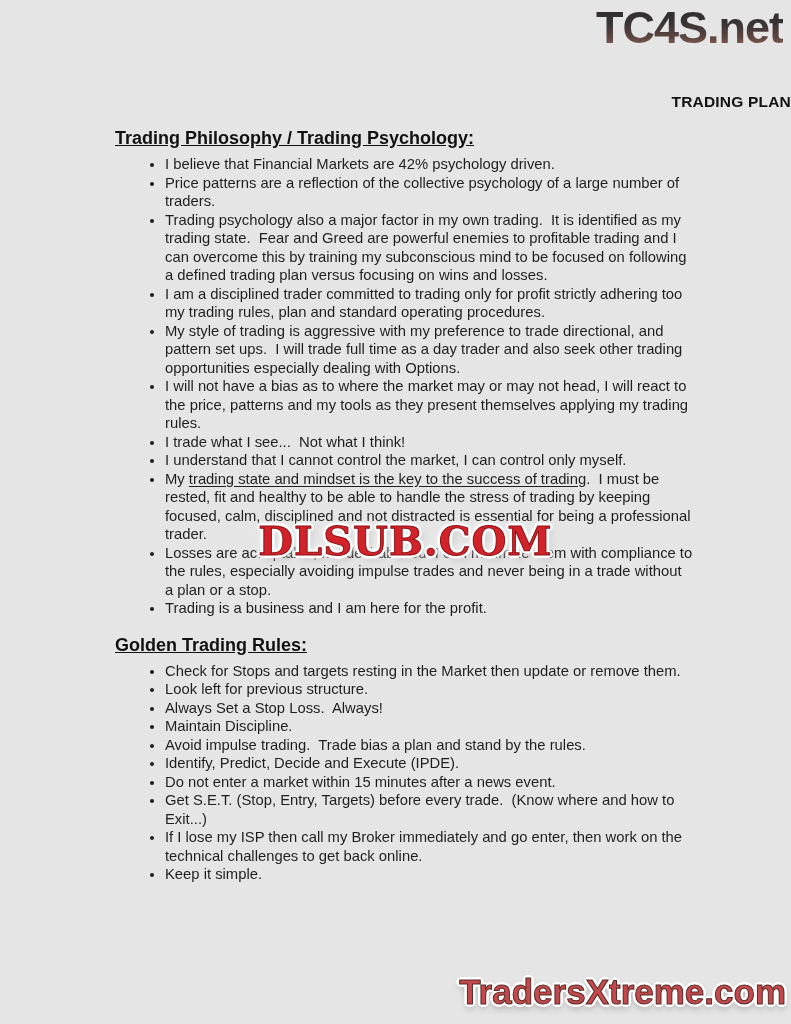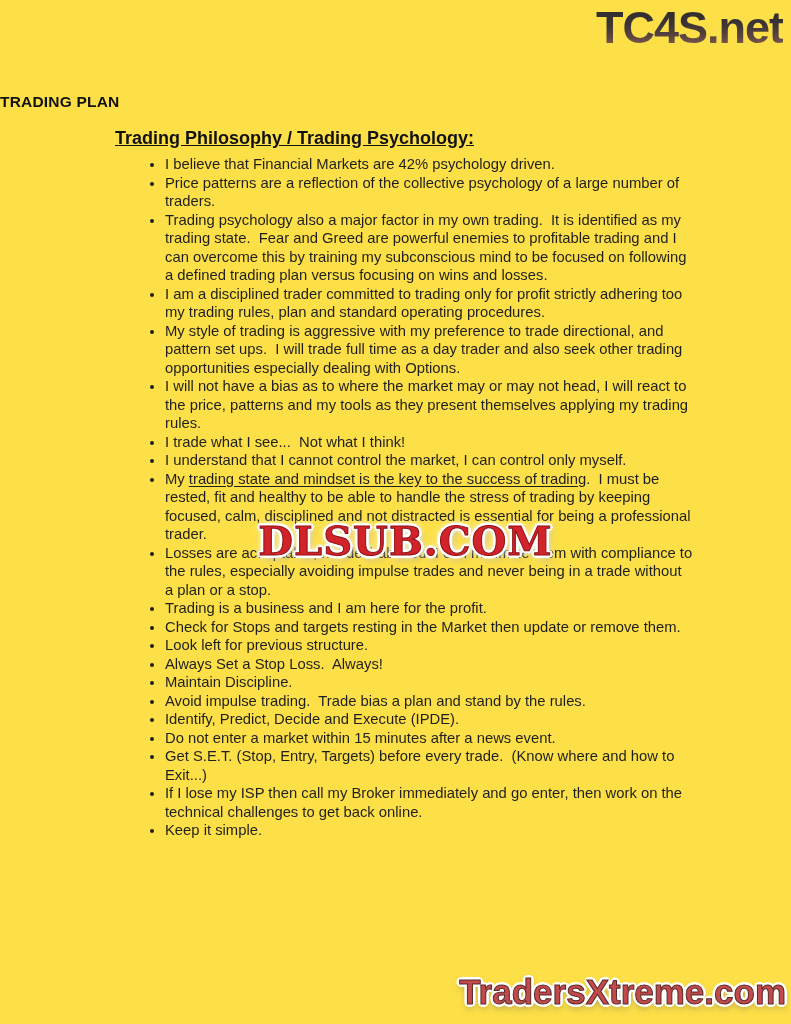--- a/index.html
+++ b/index.html
@@ -1,34 +1,34 @@
 <!DOCTYPE html>
 <html><head>
 <meta charset="utf-8">
 <style>
   html,body{margin:0;padding:0;background:#ffffff;}
   .sheet{
     position:relative;
     width:791px;height:1024px;
-    background:#fde047;
+    background:#e5e5e5;
     overflow:hidden;
     font-family:"Liberation Sans","DejaVu Sans",sans-serif;
     color:#1f1f1f;
   }
   
   .logo{
     position:absolute;top:2px;right:8px;
     font-size:45px;font-weight:bold;letter-spacing:-1px;
     background:linear-gradient(180deg,#2b2728 0%,#3a3435 42%,#5d4540 68%,#8c6356 88%,#9e7466 100%);
     -webkit-background-clip:text;background-clip:text;
     color:transparent;
   }
   .doc-title{
     position:absolute;top:93px;left:0;right:0;
-    text-align:left;
+    text-align:right;
     font-size:15.5px;font-weight:bold;color:#111;
     letter-spacing:.2px;
     margin:0;
   }
   .content{
     position:absolute;left:115px;top:128px;width:578px;
   }
   .content h2{
     margin:0 0 6px 0;
     font-size:18px;font-weight:bold;color:#111;
@@ -94,20 +94,21 @@
         <li>I am a disciplined trader committed to trading only for profit strictly adhering too my trading rules, plan and standard operating procedures.</li>
         <li>My style of trading is aggressive with my preference to trade directional, and pattern set ups.  I will trade full time as a day trader and also seek other trading opportunities especially dealing with Options.</li>
         <li>I will not have a bias as to where the market may or may not head, I will react to the price, patterns and my tools as they present themselves applying my trading rules.</li>
         <li>I trade what I see...  Not what I think!</li>
         <li>I understand that I cannot control the market, I can control only myself.</li>
         <li><span>My </span><span class="u">trading state and mindset is the key to the success of trading</span><span>.  I must be rested, fit and healthy to be able to handle the stress of trading by keeping focused, calm, disciplined and not distracted is essential for being a professional trader.</span></li>
         <li>Losses are acceptable, not desirable but I can minimize them with compliance to the rules, especially avoiding impulse trades and never being in a trade without a plan or a stop.</li>
         <li>Trading is a business and I am here for the profit.</li>
       </ul>
 
+    <h2 class="second">Golden Trading Rules:</h2>
     <ul>
         <li>Check for Stops and targets resting in the Market then update or remove them.</li>
         <li>Look left for previous structure.</li>
         <li>Always Set a Stop Loss.  Always!</li>
         <li>Maintain Discipline.</li>
         <li>Avoid impulse trading.  Trade bias a plan and stand by the rules.</li>
         <li>Identify, Predict, Decide and Execute (IPDE).</li>
         <li>Do not enter a market within 15 minutes after a news event.</li>
         <li>Get S.E.T. (Stop, Entry, Targets) before every trade.  (Know where and how to Exit...)</li>
         <li>If I lose my ISP then call my Broker immediately and go enter, then work on the technical challenges to get back online.</li>

